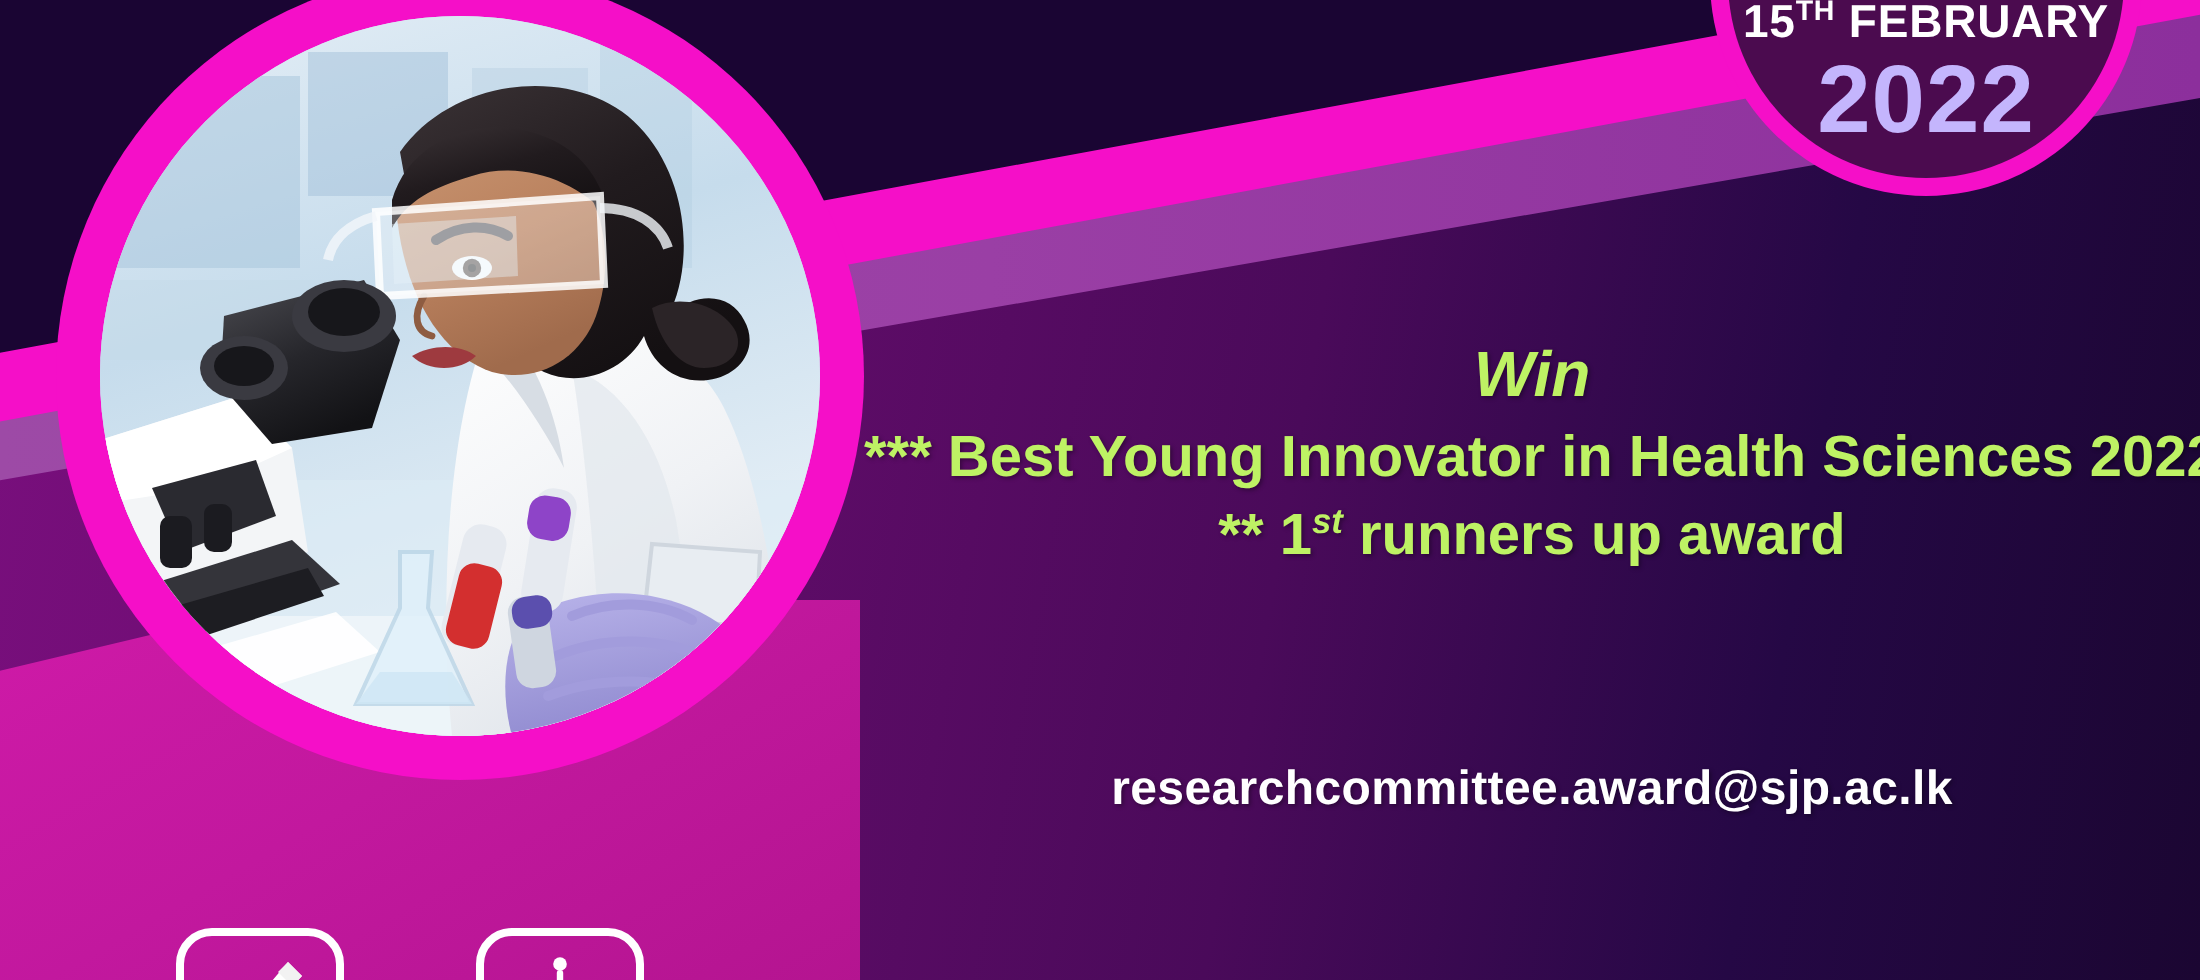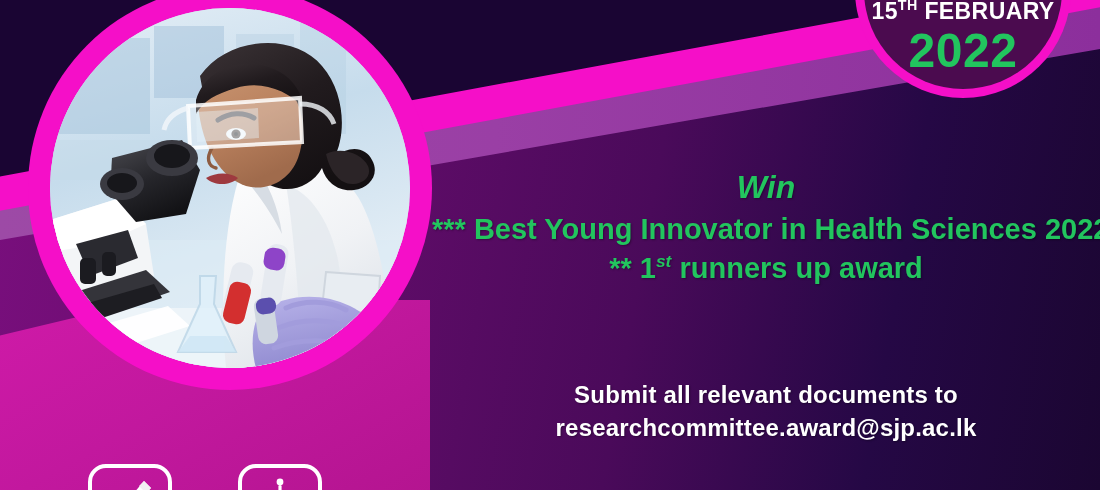--- a/index.html
+++ b/index.html
@@ -95,33 +95,33 @@
     color: #ffffff;
     font-size: 23px;
     font-weight: bold;
     letter-spacing: 0.4px;
     line-height: 1;
     margin-bottom: 4px;
     white-space: nowrap;
   }
   #badge-date sup { font-size: 0.62em; }
   #badge-year {
-    color: #22c55e;
+    color: #c4b5fd;
     font-size: 48px;
     font-weight: bold;
     line-height: 1;
     letter-spacing: 0.5px;
   }
 
   
   #award-block {
     left: 432px; top: 168px;
     width: 668px;
     text-align: center;
-    color: #22c55e;
+    color: #bef264;
   }
   #award-win {
     font-size: 32px;
     font-weight: bold;
     font-style: italic;
     line-height: 1.2;
     margin-bottom: 4px;
     text-shadow: 1px 1px 2px rgba(0,0,0,0.35);
   }
   .award-line {
@@ -293,21 +293,20 @@
     <div id="badge-year">2022</div>
   </div>
 
   <div id="award-block" class="layer">
     <div id="award-win">Win</div>
     <div class="award-line"><span>***</span> <span>Best Young Innovator in Health Sciences 2022</span></div>
     <div class="award-line"><span>**</span> <span>1</span><sup>st</sup> <span>runners up award</span></div>
   </div>
 
   <div id="submit-block" class="layer">
-    <div class="submit-line">Submit all relevant documents to</div>
     <div class="submit-line">researchcommittee.award@sjp.ac.lk</div>
   </div>
 
   <div class="icon-badge" id="icon-badge-scalpel">
     <svg width="52" height="46" viewBox="0 0 52 46">
       <path d="M40 4 L 47 11 L 24 36 L 14 40 L 18 30 Z" fill="#ffffff"></path>
       <path d="M18 30 L 14 40 L 24 36 Z" fill="#e8e8e8"></path>
       <path d="M40 4 L 47 11 L 42 16 L 35 9 Z" fill="#f2f2f2"></path>
     </svg>
   </div>

